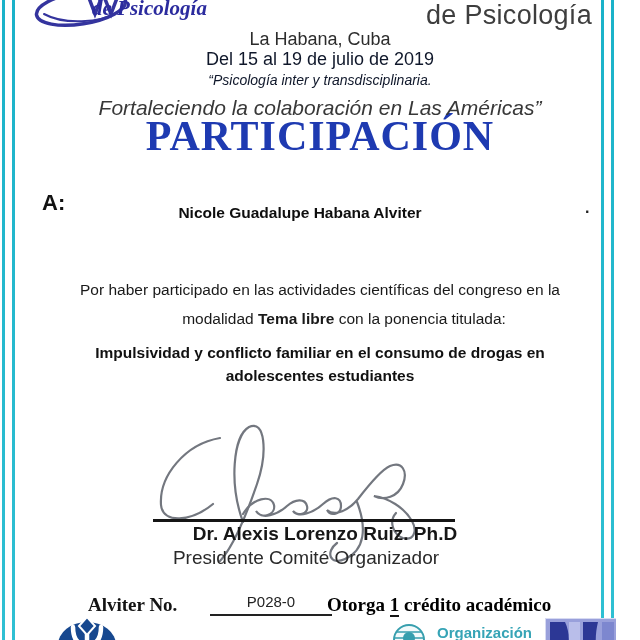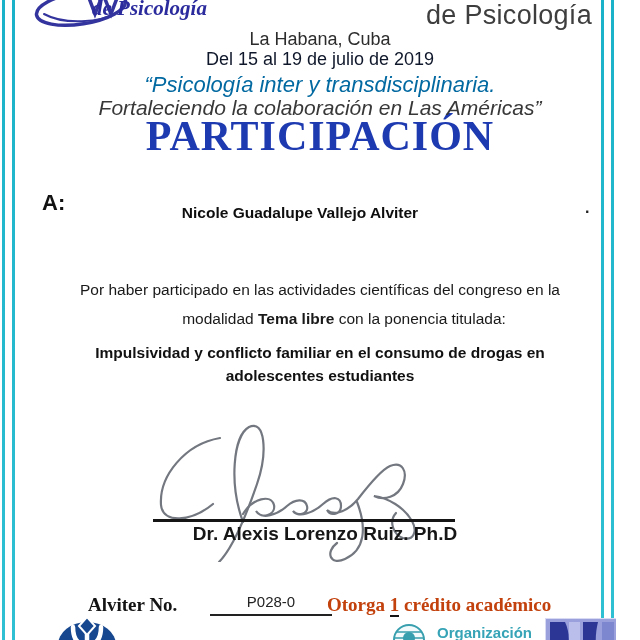--- a/index.html
+++ b/index.html
@@ -14,21 +14,21 @@
   .vr-inner{right:12px;}
   .vr-outer{right:2px;}
 
   .abs{position:absolute;}
   .ctr{left:0;width:640px;text-align:center;}
 
   .left-logo-text{left:92px;top:-4px;font-family:"Liberation Serif",serif;font-style:italic;font-weight:bold;font-size:21px;color:#2b2b9e;}
   .right-logo-text{right:24px;top:0px;font-size:27px;color:#3e3e3e;letter-spacing:.3px;}
   .location{top:29px;font-size:18px;color:#2c2c2c;}
   .dates{top:49px;font-size:18px;color:#0f172a;}
-  .slogan1{top:72px;font-style:italic;font-size:22px;color:#0369a1;}
+  .slogan1{top:72px;font-style:italic;font-size:14px;color:#0f172a;}
   .slogan2{top:96px;font-style:italic;font-size:21px;color:#383838;}
   .cert-title{top:112px;font-family:"Liberation Serif",serif;font-weight:bold;font-size:42px;letter-spacing:1px;color:#1e3ab1;}
 
   .recipient-label{left:42px;top:190px;font-weight:bold;font-size:22px;color:#121212;}
   .recipient-name{left:10px;width:580px;top:204px;text-align:center;font-weight:bold;font-size:15.5px;color:#0e0e0e;}
   .end-mark{left:585px;top:199px;font-weight:bold;font-size:16px;color:#222;}
 
   .body-line{font-size:15.5px;color:#191919;}
   .body-line1{top:281px;}
   .body-line2{top:310px;padding-left:24px;}
@@ -36,21 +36,21 @@
   .paper1{top:344px;}
   .paper2{top:367px;}
 
   .sig-line{left:153px;top:519px;width:302px;height:3px;background:#151515;}
   .signer-name{left:0;width:612px;text-align:center;top:523px;font-weight:bold;font-size:19px;color:#161616;margin-left:19px;}
   .signer-role{left:0;width:612px;text-align:center;top:547px;font-size:19px;color:#2a2a2a;}
 
   .dictamen-label{left:88px;top:594px;font-family:"Liberation Serif",serif;font-weight:bold;font-size:19px;color:#141414;}
   .dictamen-number{left:210px;width:122px;top:593px;text-align:center;font-size:15px;color:#232323;}
   .dictamen-line{left:210px;top:614px;width:122px;height:2px;background:#222;}
-  .otorga{left:327px;top:594px;font-family:"Liberation Serif",serif;font-weight:bold;font-size:19px;color:#c2410c;}
+  .otorga{left:327px;top:594px;font-family:"Liberation Serif",serif;font-weight:bold;font-size:19px;color:#000000;}
   .otorga .credit{border-bottom:2px solid #141414;}
 
   .paho-text{left:437px;top:624px;font-size:15px;font-weight:600;color:#36a4b6;}
 </style>
 </head>
 <body>
 
 <div class="page">
 
   <div class="vline vl-outer"></div>
@@ -69,40 +69,41 @@
 
   <div class="abs right-logo-text">de Psicología</div>
 
   <div class="abs ctr location">La Habana, Cuba</div>
   <div class="abs ctr dates">Del 15 al 19 de julio de 2019</div>
   <div class="abs ctr slogan1">“Psicología inter y transdisciplinaria.</div>
   <div class="abs ctr cert-title">PARTICIPACIÓN</div>
   <div class="abs ctr slogan2">Fortaleciendo la colaboración en Las Américas”</div>
 
   <div class="abs recipient-label">A:</div>
-  <div class="abs recipient-name">Nicole Guadalupe Vallejo Alviter</div>
+  <div class="abs recipient-name">Nicole Guadalupe Habana Alviter</div>
   <div class="abs end-mark">.</div>
 
   <div class="abs ctr body-line body-line1">Por haber participado en las actividades científicas del congreso en la</div>
   <div class="abs ctr body-line body-line2"><span>modalidad </span><b>Tema libre</b><span> con la ponencia titulada:</span></div>
 
   <div class="abs ctr paper-line paper1">Impulsividad y conflicto familiar en el consumo de drogas en</div>
   <div class="abs ctr paper-line paper2">adolescentes estudiantes</div>
 
   <svg class="abs" style="left:125px;top:410px;" width="330" height="152" viewBox="0 0 330 152">
     <g fill="none" stroke="#73777f" stroke-width="2.2" stroke-linecap="round">
       <path d="M95 28 C60 34 34 66 36 95 C38 114 66 112 88 94"></path>
       <path d="M118 112 C104 74 108 26 124 17 C140 9 143 42 132 74 C122 103 108 138 94 152"></path>
       <path d="M118 104 C128 88 146 84 149 95 C151 105 136 110 131 101 C137 110 152 105 162 96 C170 89 180 88 182 96 C184 104 172 107 168 101 C174 108 188 103 198 94 C208 85 216 87 216 96 C216 104 206 107 202 100 C210 107 224 100 233 89 C243 76 256 60 265 56 C277 51 283 61 278 74 C273 87 259 91 249 86 C263 88 279 97 287 111 C293 122 288 131 278 128 C269 125 263 112 271 103"></path>
       <path d="M232 92 C242 118 240 140 220 149 C205 156 200 142 212 133"></path>
     </g>
   </svg>
 
   <div class="abs sig-line"></div>
   <div class="abs signer-name">Dr. Alexis Lorenzo Ruiz. Ph.D</div>
+  <div class="abs signer-role">Presidente Comité Organizador</div>
 
   <div class="abs dictamen-label">Alviter No.</div>
   <div class="abs dictamen-number">P028-0</div>
   <div class="abs dictamen-line"></div>
   <div class="abs otorga"><span>Otorga </span><span class="credit">1</span><span> crédito académico</span></div>
 
   <svg class="abs" style="left:56px;top:617px;" width="62" height="40" viewBox="0 0 62 40">
     <ellipse cx="31" cy="28" rx="29" ry="23" fill="#17488f"></ellipse>
     <g fill="none" stroke="#ffffff" stroke-width="4.5" stroke-linecap="round">
       <path d="M31 12 V32"></path>

